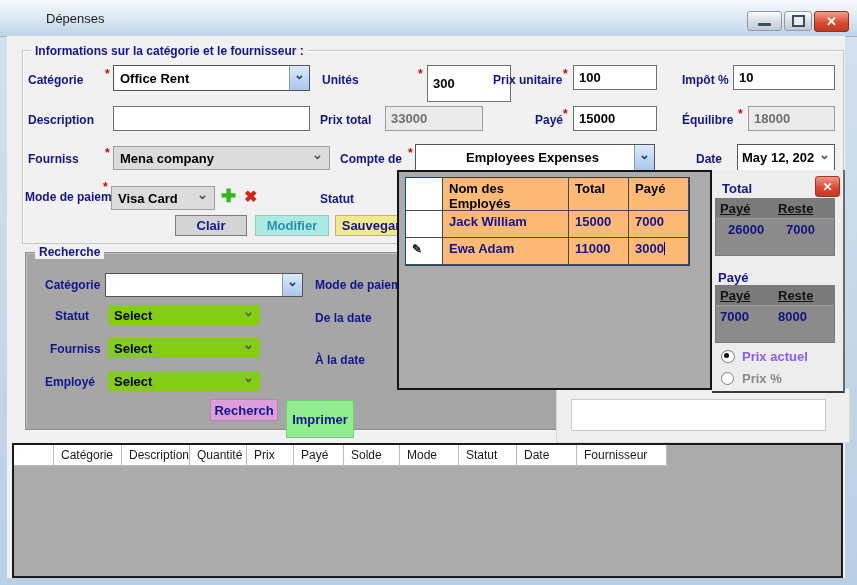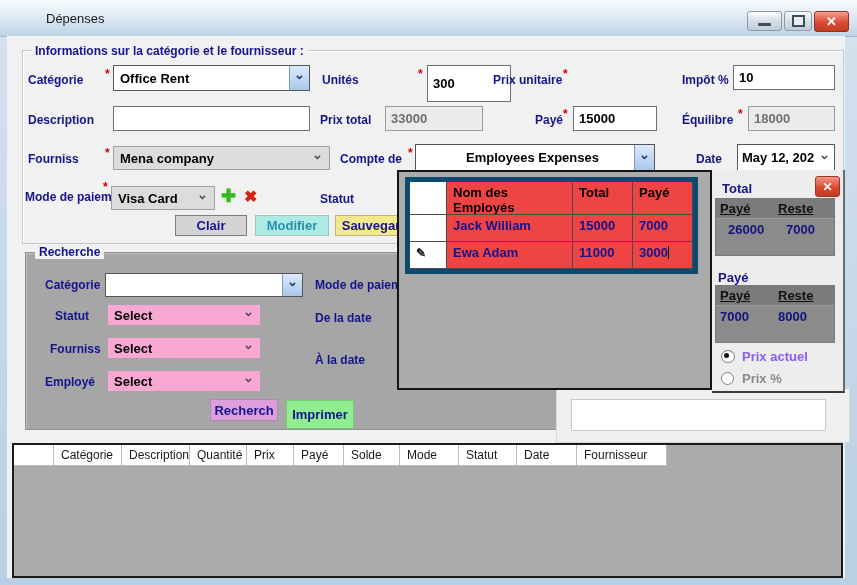--- a/index.html
+++ b/index.html
@@ -51,33 +51,33 @@
   .btn-rech{background:#dc9fdc;border-color:#b287b2;}
   .btn-impr{background:#90ee90;border-color:#79c779;}
 
   .icon-plus{position:absolute;color:#35b81c;font-size:18px;font-weight:bold;
        text-shadow:0 1px 0 #d8ffd0;}
   .icon-del{position:absolute;color:#d42313;font-size:16px;font-weight:bold;}
 
   
   .sbox{position:absolute;background:#a6a6a6;border:1px solid #8f8f8f;
        box-shadow:inset 1px 1px 0 #bdbdbd;}
-  .sel{position:absolute;background:#f9a8d4;border:1px solid #a5a5a5;box-sizing:border-box;
+  .sel{position:absolute;background:#84cc16;border:1px solid #a5a5a5;box-sizing:border-box;
        display:flex;align-items:center;justify-content:space-between;padding:0 6px;
        font-weight:bold;font-size:13px;color:#000;}
 
   
   .hiddenbox{position:absolute;background:#efefef;border:1px solid #d9d9d9;}
   .hiddenbox .inner{position:absolute;left:14px;top:10px;width:253px;height:30px;
        background:#fff;border:1px solid #c9c9c9;}
 
   
   .popup-left{position:absolute;left:390px;top:134px;width:315px;height:220px;
        background:#ababab;border:2px solid #141414;box-sizing:border-box;z-index:50;}
-  .egrid{position:absolute;left:6px;top:5px;background:#ef4444;border:5px solid #0c4a6e;}
+  .egrid{position:absolute;left:6px;top:5px;background:#fdba74;border:1px solid #0c4a6e;}
   .egrid .row{display:flex;}
   .egrid .cell{border-right:1px solid #4a4a4a;border-bottom:1px solid #4a4a4a;
        box-sizing:border-box;padding:3px 6px;font-size:13px;overflow:hidden;}
   .egrid .hrow .cell{font-weight:bold;color:#000;}
   .egrid .drow .cell{font-weight:bold;color:#14148c;}
   .egrid .rowhead{background:#fff;}
   .caret{display:inline-block;width:1px;height:13px;background:#000;vertical-align:-2px;}
   .pencil{color:#222;font-size:12px;}
 
   .popup-right{position:absolute;left:705px;top:134px;width:133px;height:223px;
@@ -137,20 +137,21 @@
       <span class="val">Office Rent</span>
       <span class="bluebtn">
           <span class="chev">⌄</span>
         </span>
     </div>
     <span class="lbl" style="left:315px;top:37px;">Unités</span>
     <span class="req" style="left:411px;top:31px;">*</span>
     <input class="tb" style="left: 420px; top: 29px; width: 84px; height: 37px;" value="300">
     <span class="lbl" style="left:486px;top:37px;">Prix unitaire</span>
     <span class="req" style="left:556px;top:31px;">*</span>
+    <input class="tb" style="left: 566px; top: 29px; width: 84px; height: 25px;" value="100">
     <span class="lbl" style="left:675px;top:37px;">Impôt  %</span>
     <input class="tb" style="left: 726px; top: 29px; width: 102px; height: 25px;" value="10">
 
     <span class="lbl" style="left:21px;top:77px;">Description</span>
     <input class="tb" style="left: 106px; top: 70px; width: 197px; height: 25px;" value="">
     <span class="lbl" style="left:313px;top:77px;">Prix total</span>
     <input class="tb disabled" style="left: 378px; top: 70px; width: 98px; height: 25px;" readonly="" value="33000">
     <span class="lbl" style="left:528px;top:77px;">Payé</span>
     <span class="req" style="left:556px;top:71px;">*</span>
     <input class="tb" style="left: 566px; top: 70px; width: 84px; height: 25px;" value="15000">
@@ -219,21 +220,21 @@
     <div class="sel" style="left:100px;top:334px;width:154px;height:22px;">
       <span>Select</span>
       <span class="chev">⌄</span>
     </div>
 
     <span class="lbl" style="left:308px;top:242px;width:82px;overflow:hidden;">Mode de paiem</span>
     <span class="lbl" style="left:308px;top:275px;">De la date</span>
     <span class="lbl" style="left:308px;top:317px;">À la date</span>
 
     <div class="btn btn-rech" style="left:203px;top:363px;width:68px;height:22px;">Recherch</div>
-    <div class="btn btn-impr" style="left:279px;top:364px;width:68px;height:29px;">Imprimer</div>
+    <div class="btn btn-impr" style="left:279px;top:364px;width:68px;height:38px;">Imprimer</div>
 
     <div class="hiddenbox" style="left:549px;top:352px;width:292px;height:53px;">
       <div class="inner"></div>
     </div>
 
     <div class="results">
       <div class="hdr" id="results-header">
           <div class="hcell" style="width: 40px;"></div>
           <div class="hcell" style="width: 68px;">Catégorie</div>
           <div class="hcell" style="width: 68px;">Description</div>

